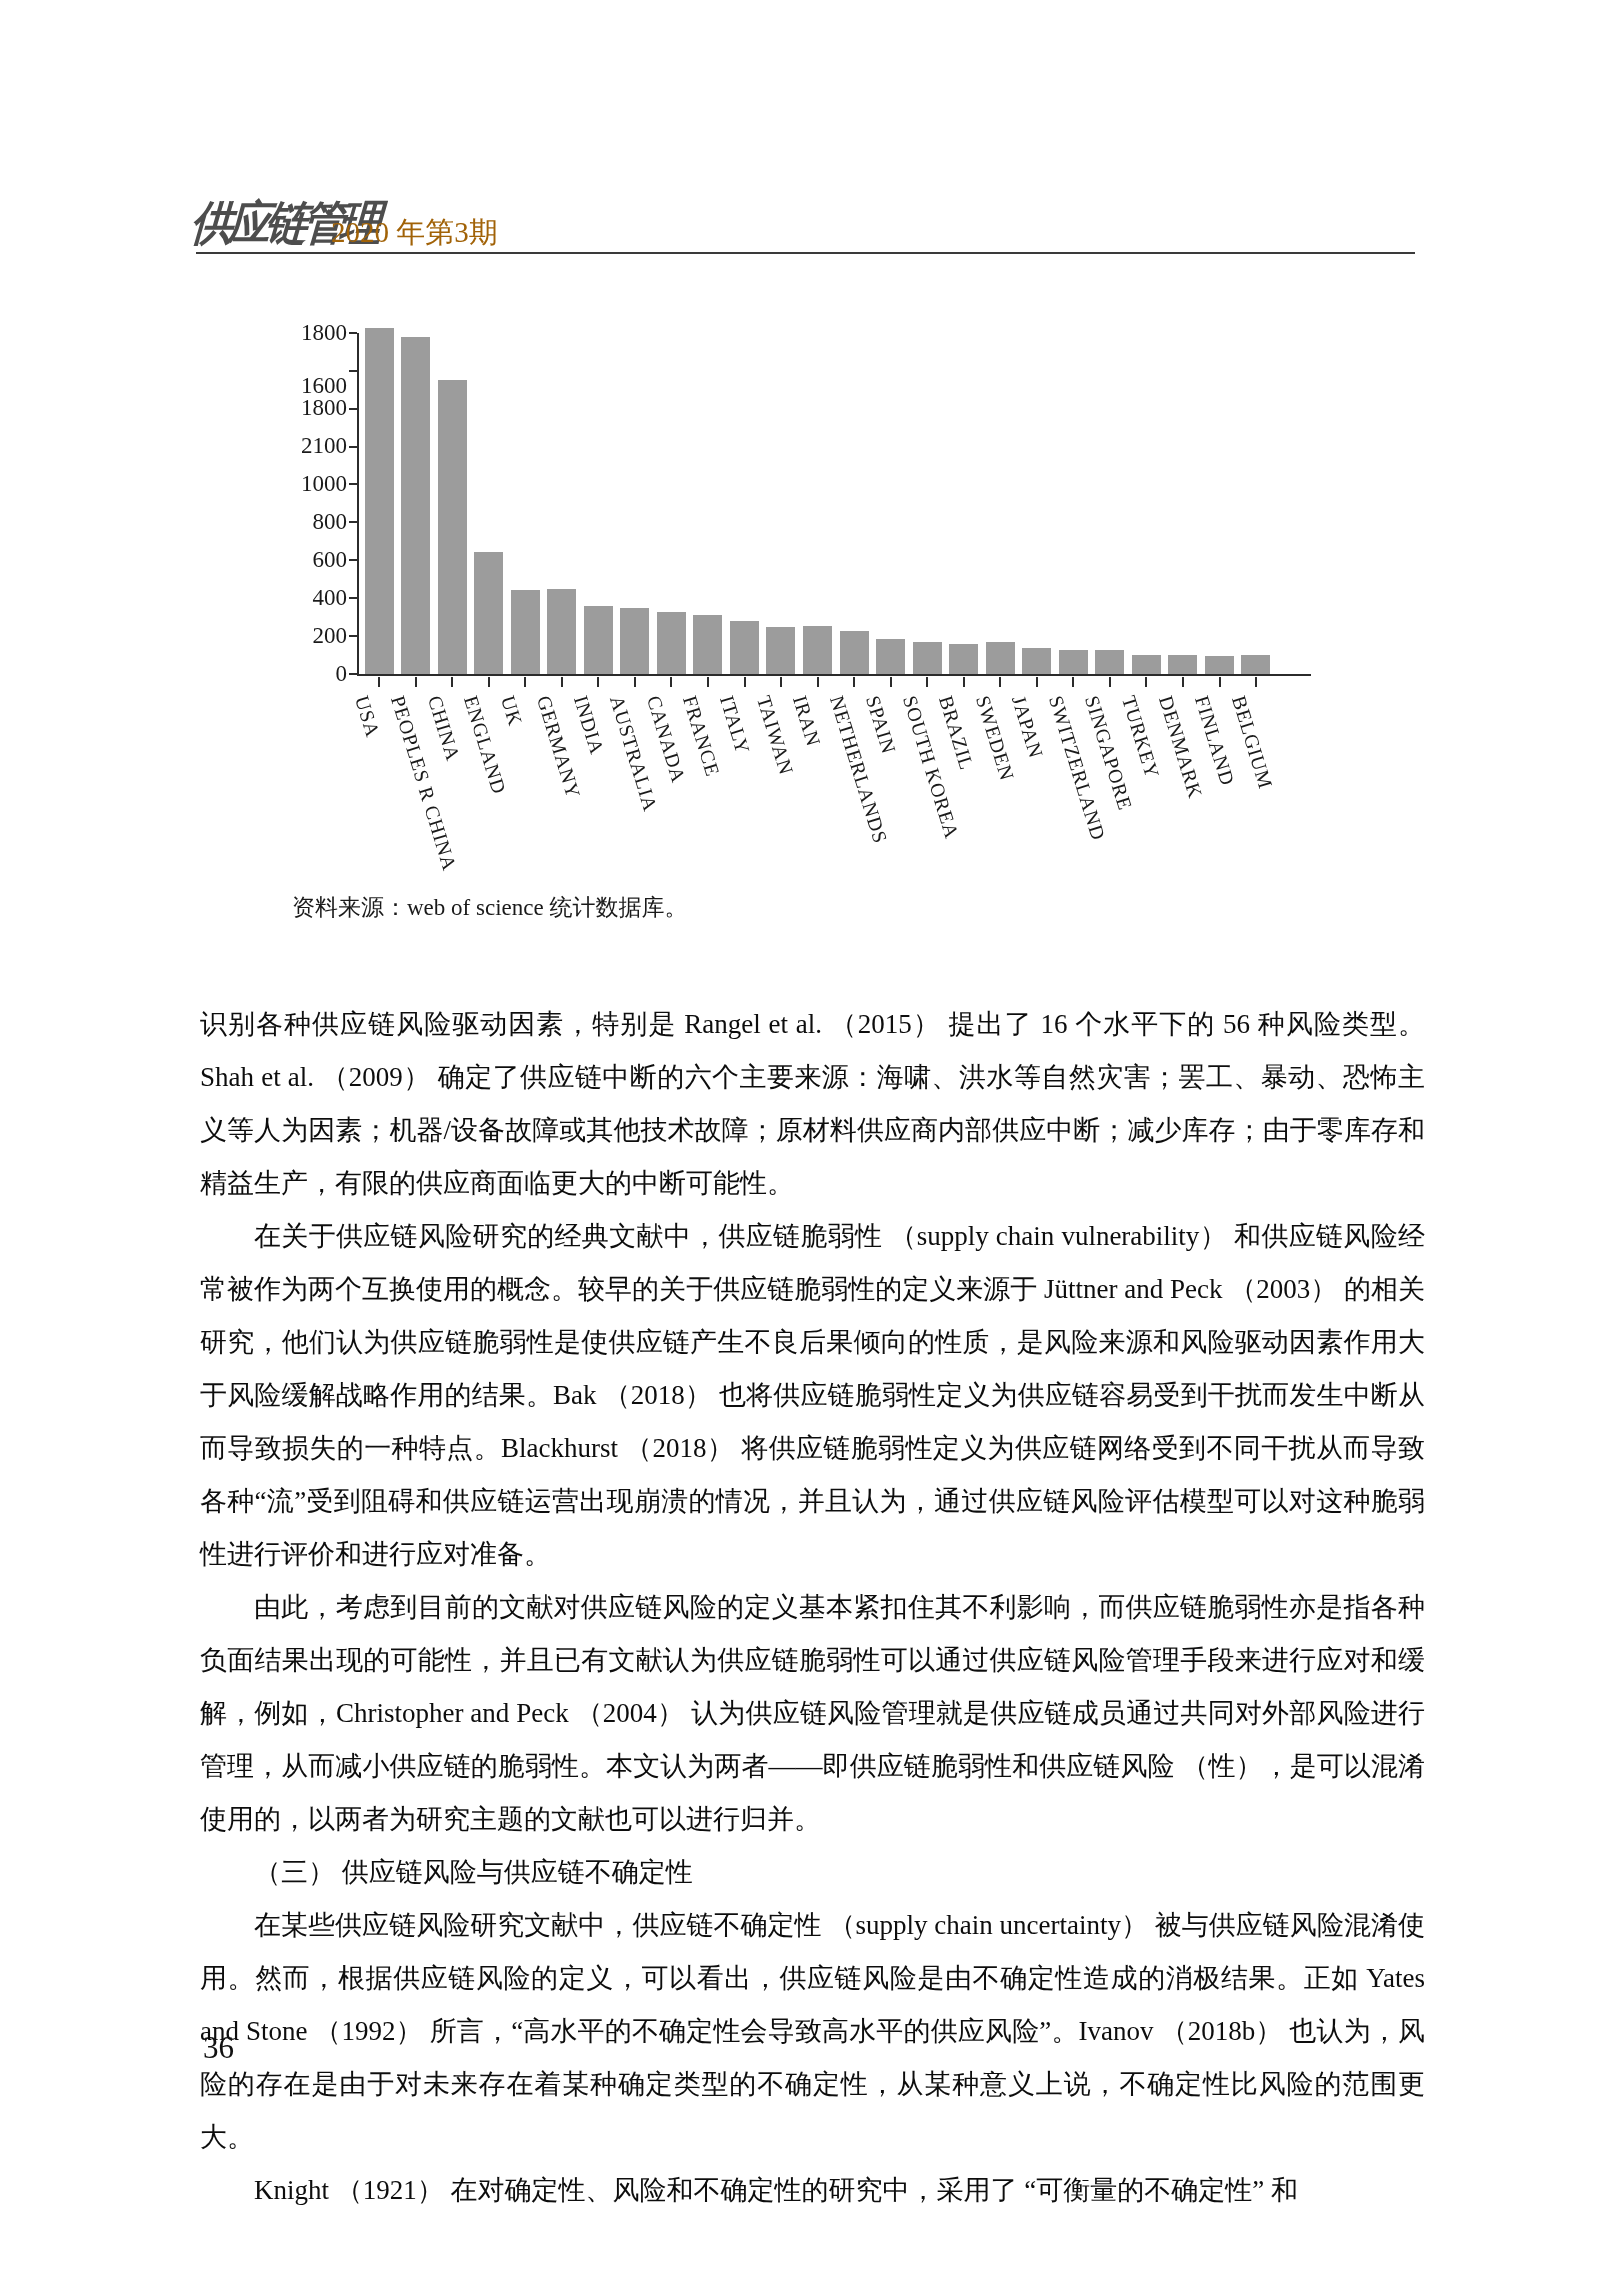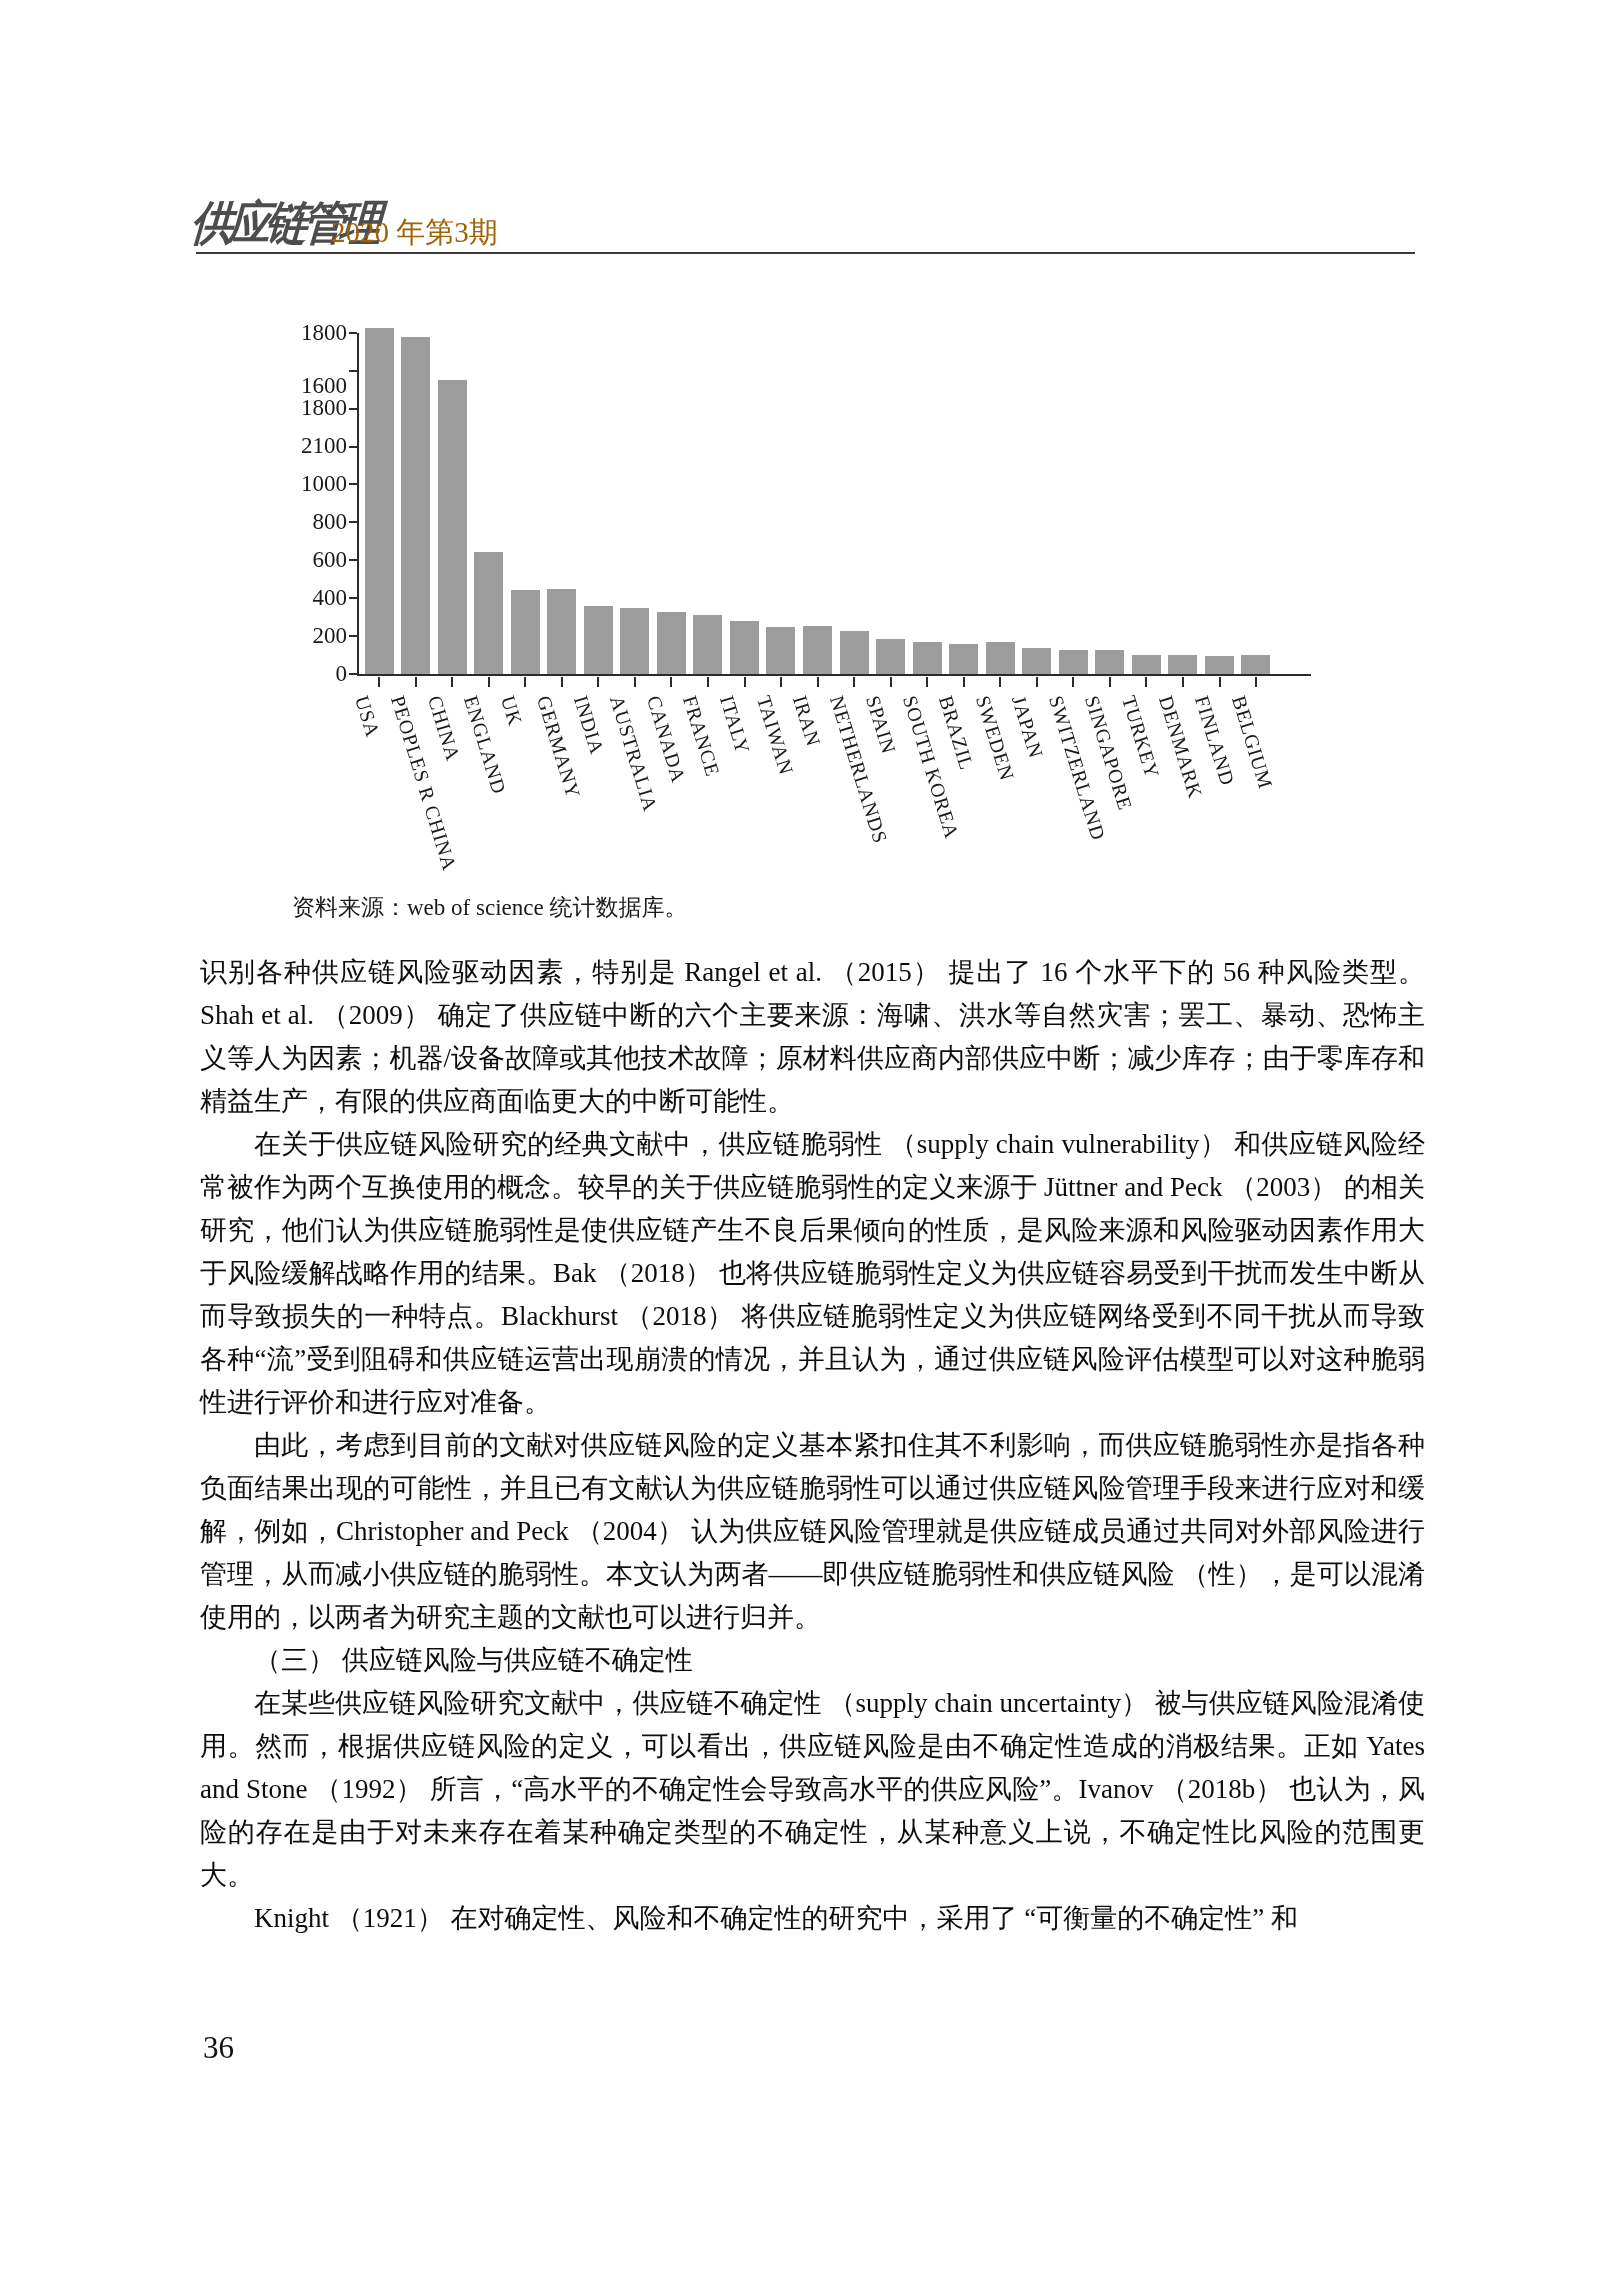--- a/index.html
+++ b/index.html
@@ -53,22 +53,22 @@
   .figure-caption{
     position:absolute;left:200px;top:844px;width:1225px;
     text-align:center;font-size:27px;font-weight:bold;color:#000;
   }
   .source-note{
     position:absolute;left:292px;top:892px;
     font-size:23px;color:#1a1a1a;
   }
   
   .body-text{
-    position:absolute;left:200px;top:951px;width:1225px;
-    font-size:27px;line-height:43px;text-align:justify;
+    position:absolute;left:200px;top:998px;width:1225px;
+    font-size:27px;line-height:53px;text-align:justify;
     color:#0d0d0d;
   }
   .body-text p{margin:0;}
   .body-text p.indent{text-indent:2em;}
   
   .page-number{
     position:absolute;left:203px;top:2030px;
     font-size:31px;color:#111;
   }
 </style>

